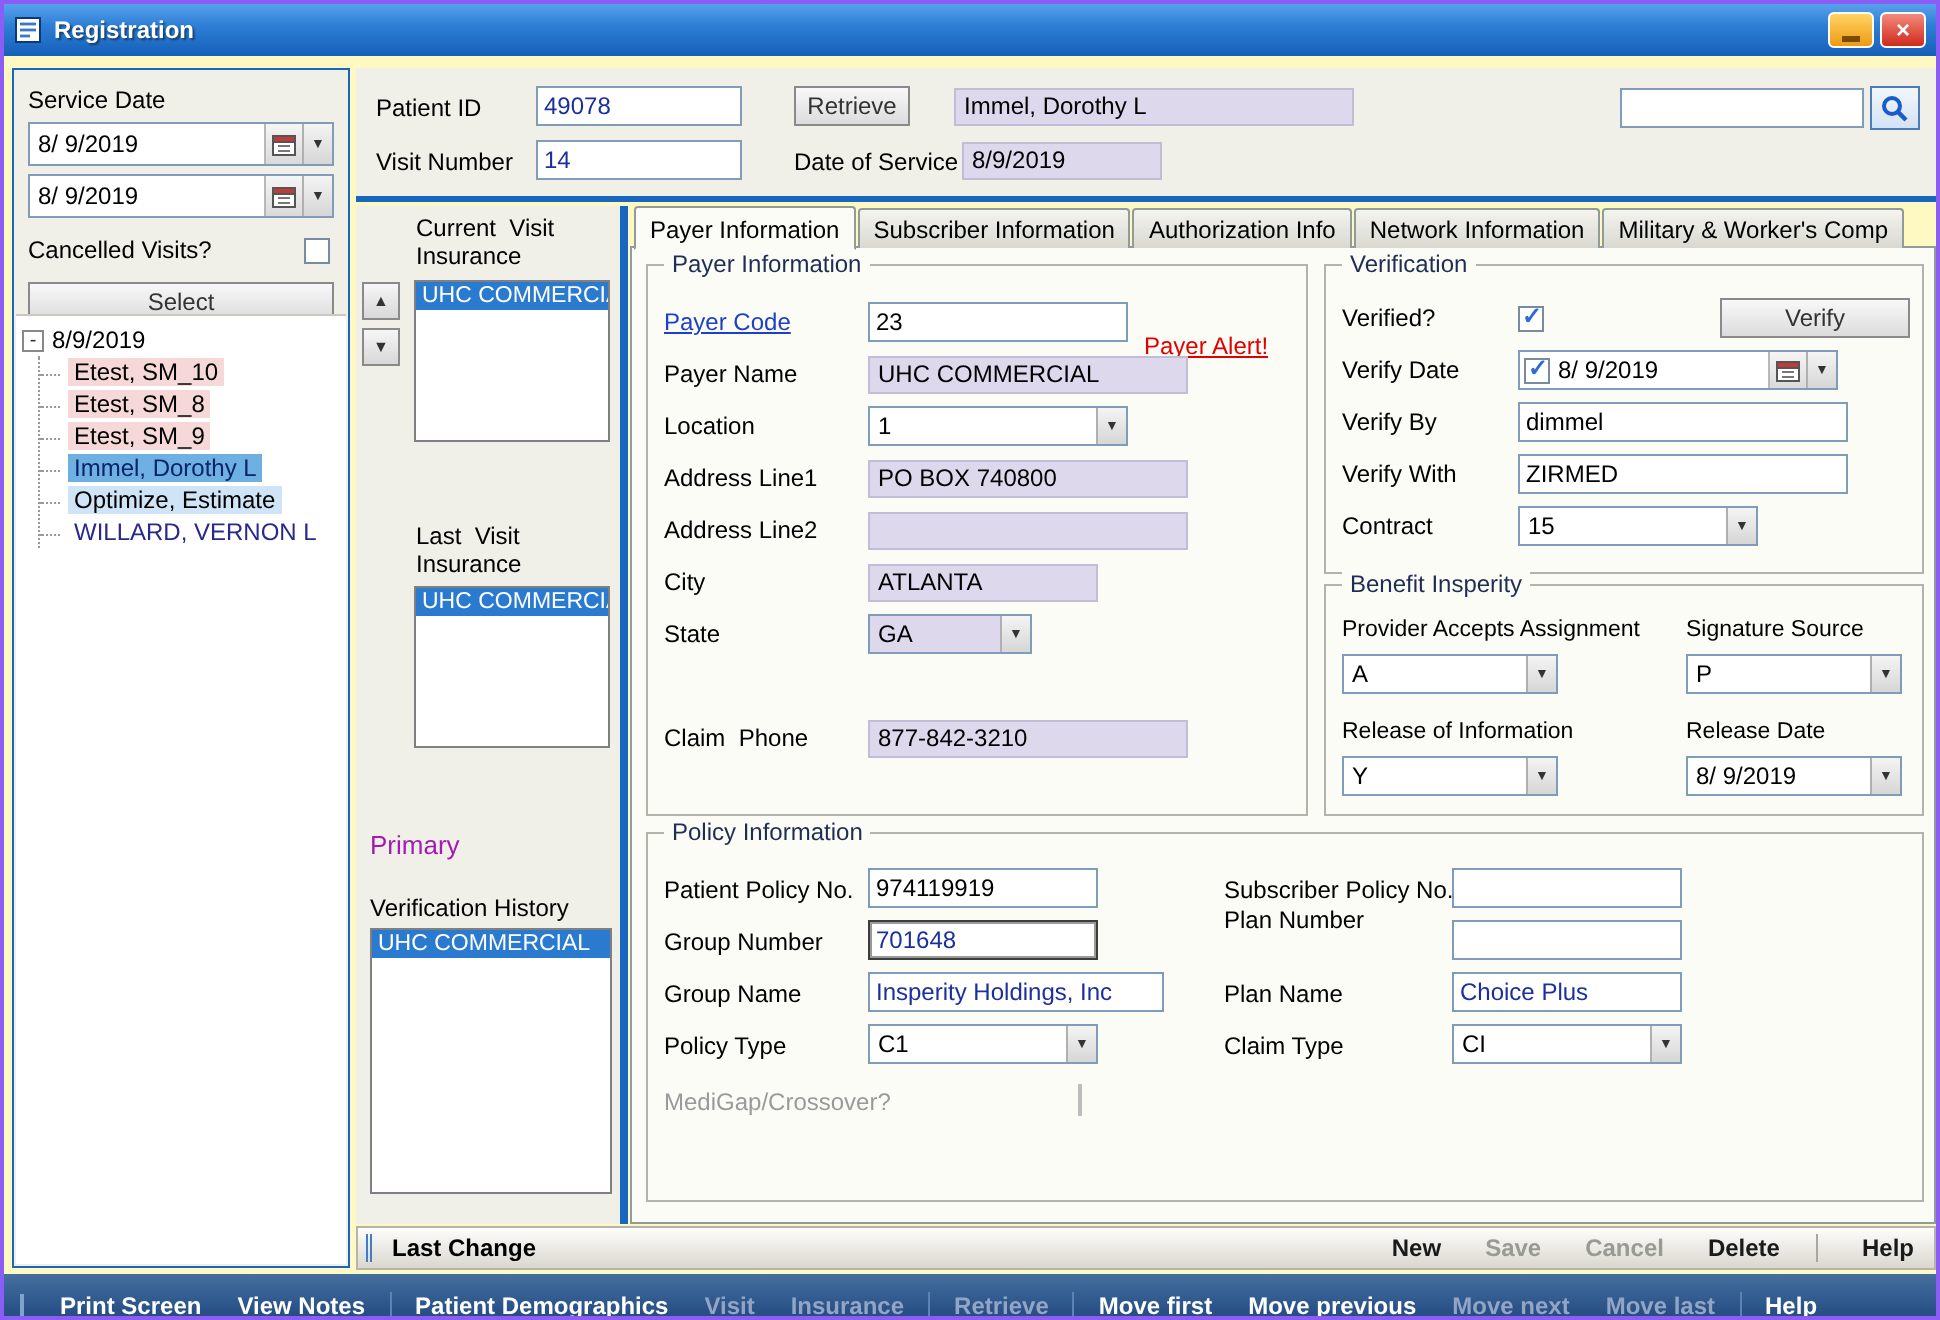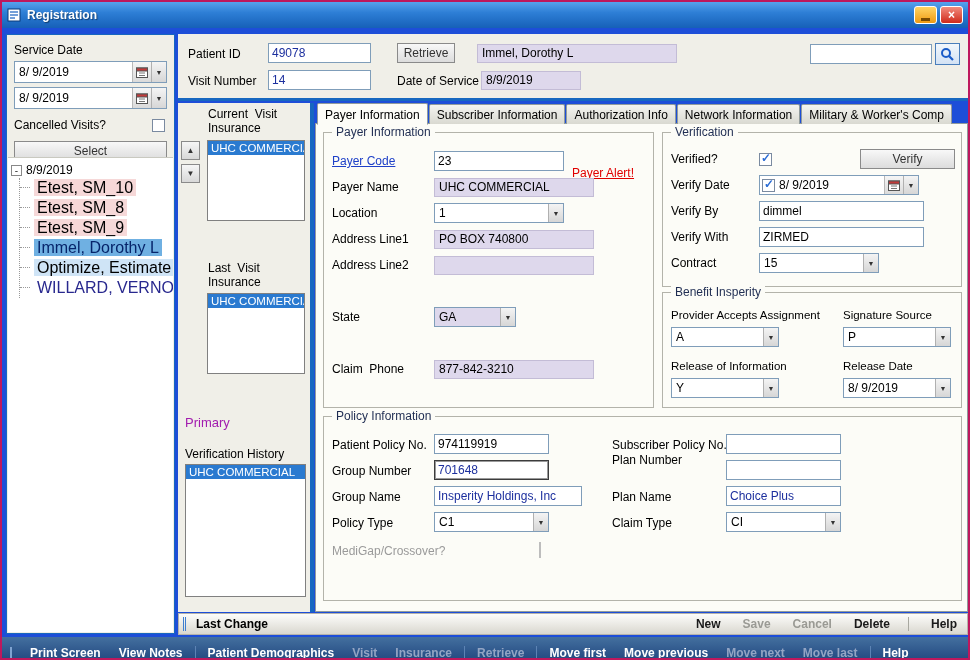--- a/index.html
+++ b/index.html
@@ -1,17 +1,17 @@
 <!DOCTYPE html>
 <html><head>
 <meta charset="utf-8">
 <style>
   * { margin:0; padding:0; box-sizing:border-box; }
   body { font-family:"Liberation Sans", sans-serif; font-size:12px; color:#000; background:#cfcdc5; }
-  .window { position:relative; width:970px; height:660px; background:#1d4ed8; border:2px solid #be185d; overflow:hidden; }
+  .window { position:relative; width:970px; height:660px; background:#fef9c3; border:2px solid #8b5cf6; overflow:hidden; }
   .abs { position:absolute; }
   .ws { white-space:pre; }
 
   
   .titlebar { position:absolute; left:0; top:0; right:0; height:26px;
     background:linear-gradient(180deg,#58a2ec 0%,#2e7fd6 40%,#1660b8 100%);
     display:flex; align-items:center; padding:0 5px; }
   .title-text { color:#fff; font-weight:bold; margin-left:6px; text-shadow:1px 1px 1px rgba(0,0,0,.45); }
   .title-buttons { margin-left:auto; display:flex; gap:3px; }
   .tbtn { width:23px; height:18px; border:1px solid #fff; border-radius:3px; display:flex; align-items:center; justify-content:center; color:#fff; font-weight:bold; font-size:12px; cursor:default; }
@@ -46,21 +46,21 @@
   .side-top { padding:8px 7px 0; }
   .side-top .dtp { margin-top:4px; height:22px; }
   .cv-row { display:flex; align-items:center; justify-content:space-between; margin-top:9px; padding-right:2px; }
   .select-btn { width:100%; margin-top:9px; }
   .tree-box { position:absolute; left:1px; right:1px; top:122px; bottom:1px; background:#fff; border-top:1px solid #c9c9c0; padding:5px 3px; overflow:hidden; }
   .tree-root { display:flex; align-items:center; gap:4px; }
   .expander { width:11px; height:11px; border:1px solid #888; background:#fff; font-size:10px; line-height:9px; text-align:center; color:#333; flex:none; }
   .tree-children { margin-left:8px; border-left:1px dotted #999; padding-left:0; margin-top:1px; }
   .tree-item { position:relative; padding:1px 0 1px 14px; white-space:nowrap; }
   .tree-item::before { content:""; position:absolute; left:0; top:9px; width:10px; border-top:1px dotted #999; }
-  .til { padding:0 3px; font-size:16px; }
+  .til { padding:0 3px; font-size:12px; }
   .hl-pink { background:#f6d8d8; }
   .hl-sel { background:#6fb0e2; color:#06246a; }
   .hl-lblue { background:#cfe4f6; }
   .txt-navy { color:#28288e; }
 
   
   .header { position:absolute; left:176px; top:32px; width:790px; height:67px; background:#f0efe8; border-bottom:3px solid #1767c0; }
   .search-btn { width:25px; height:22px; border:1px solid #4a7ebb; background:linear-gradient(#f2f7fc,#d3e2f4); }
 
   
@@ -255,20 +255,24 @@
             <span class="ca">▼</span>
           </div>
         </div>
         <div class="frow" style="top:96px">
           <span class="flbl">Address Line1</span>
           <div class="ro" style="width:160px">PO BOX 740800</div>
         </div>
         <div class="frow" style="top:122px">
           <span class="flbl">Address Line2</span>
           <div class="ro" style="width:160px"></div>
+        </div>
+        <div class="frow" style="top:148px">
+          <span class="flbl">City</span>
+          <div class="ro" style="width:115px">ATLANTA</div>
         </div>
         <div class="frow" style="top:174px">
           <span class="flbl">State</span>
           <div class="combo lav" style="width:82px">
             <span class="cv">GA</span>
             <span class="ca">▼</span>
           </div>
         </div>
         <div class="frow" style="top:226px">
           <span class="flbl">Claim  Phone</span>

